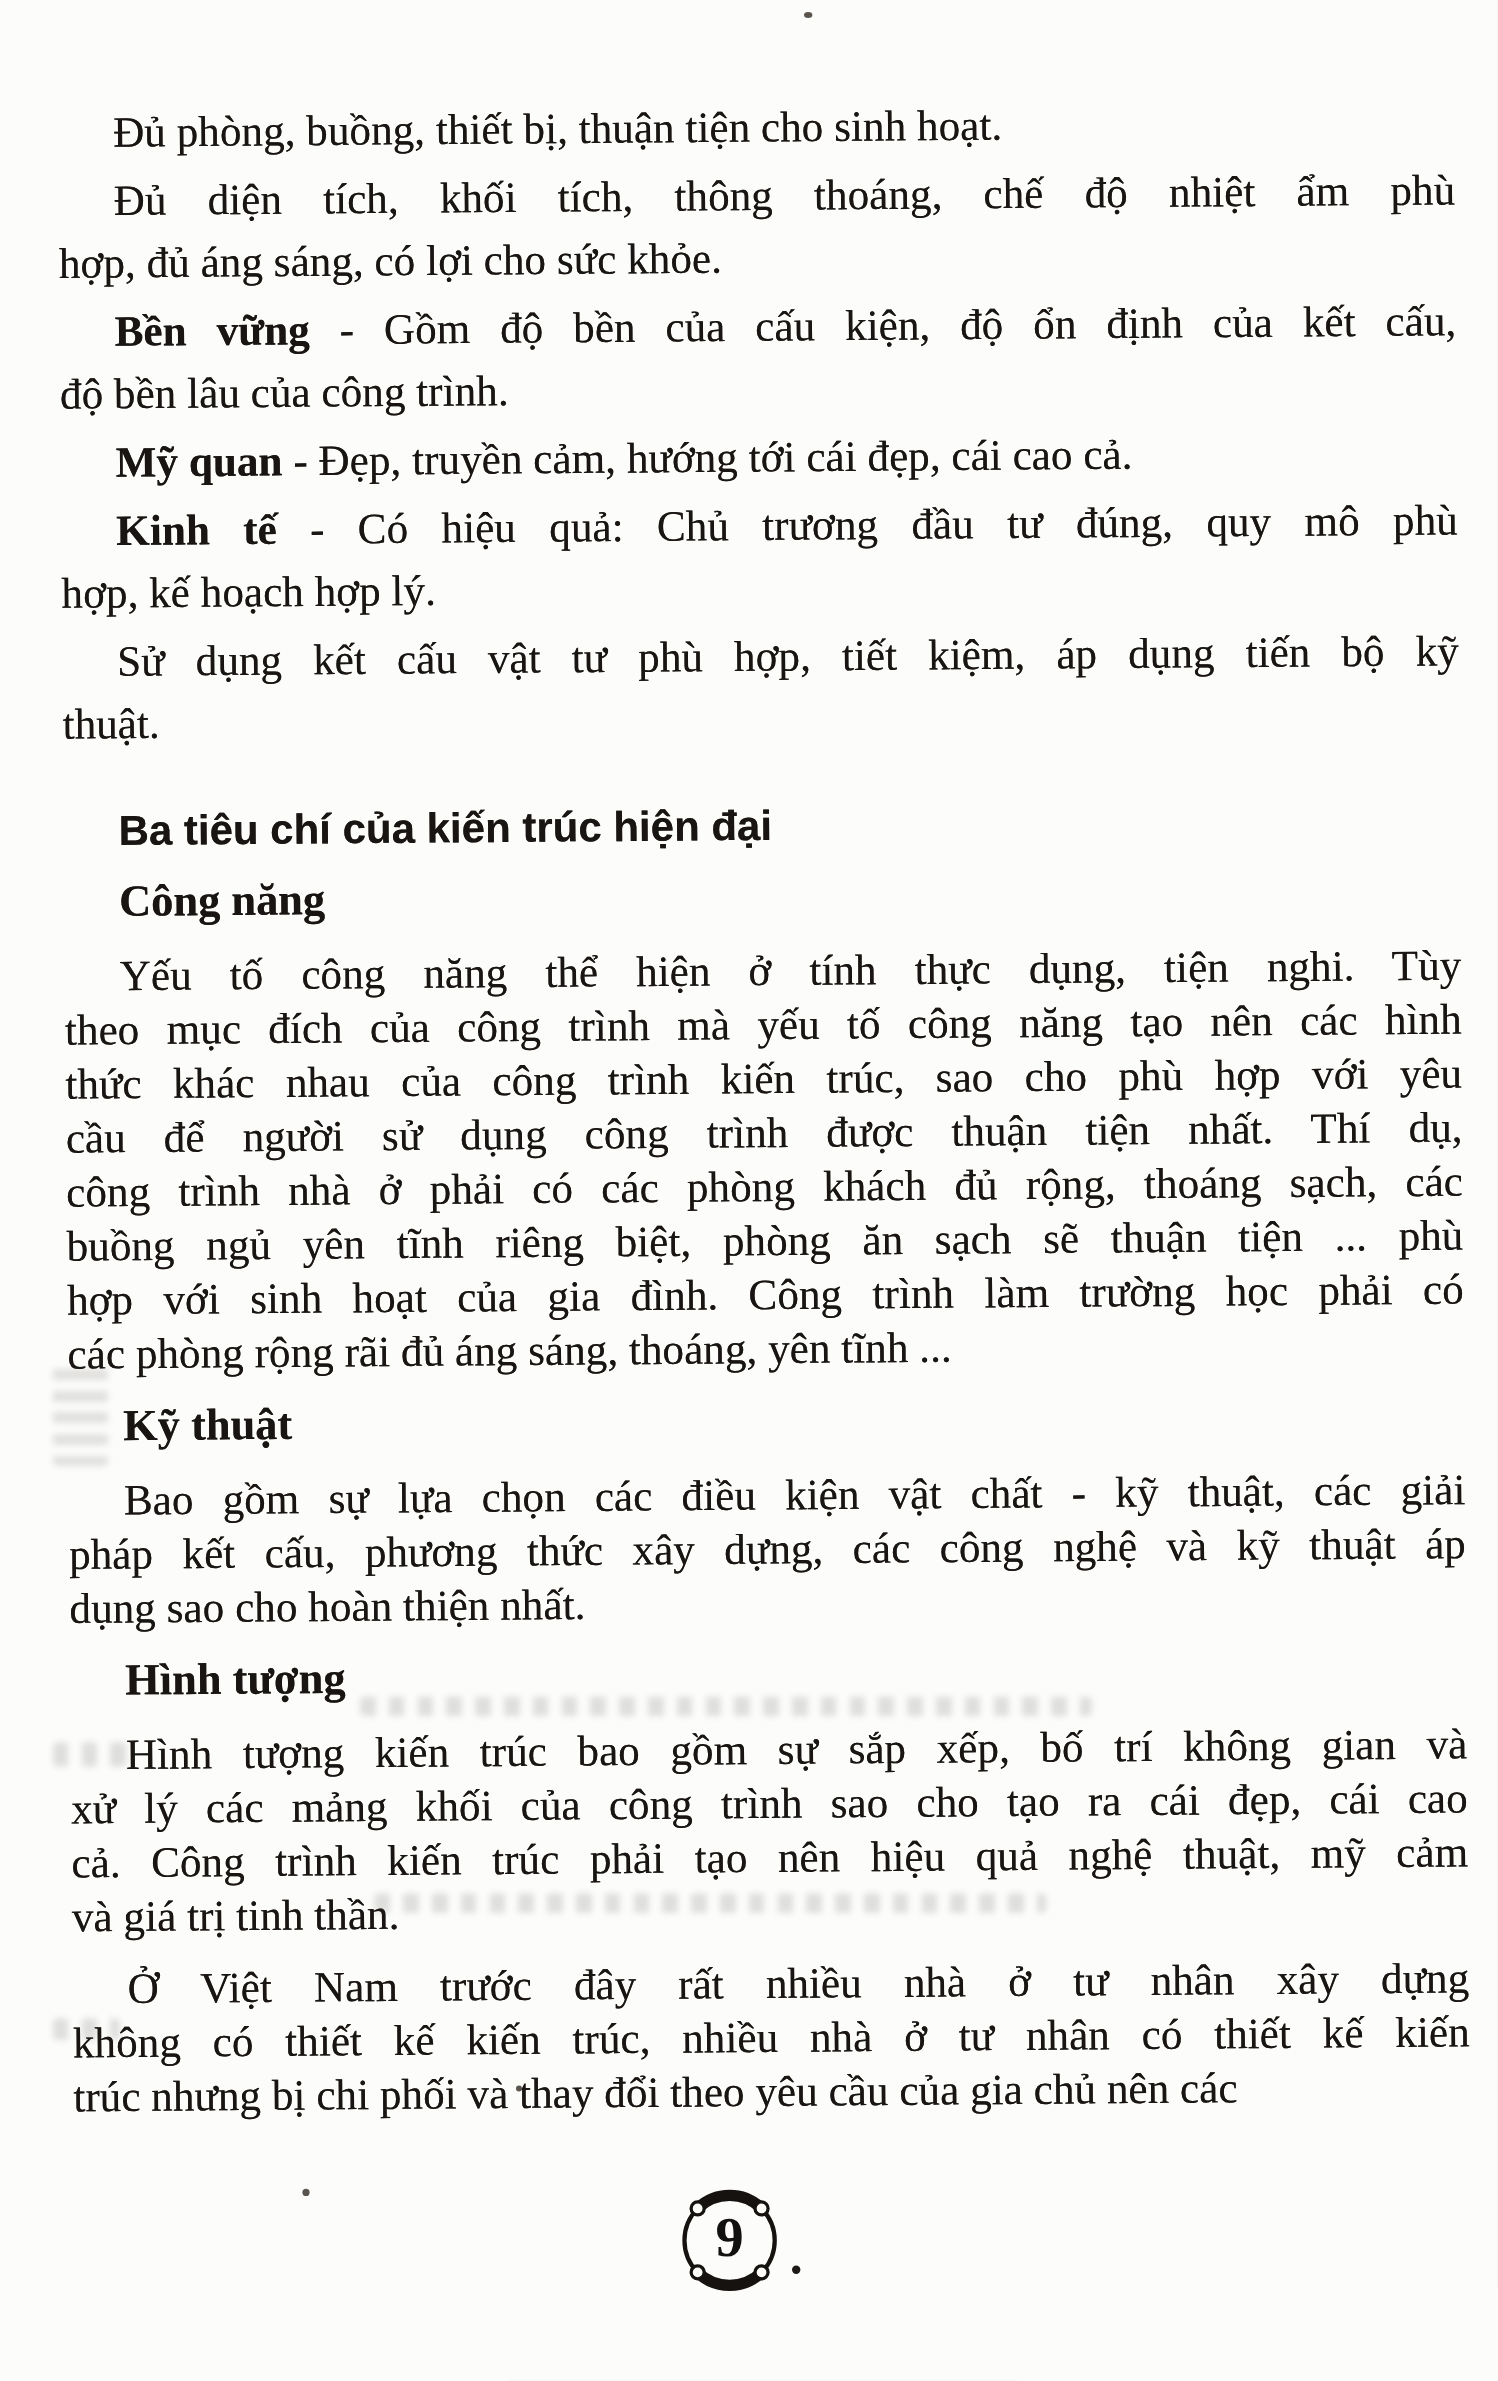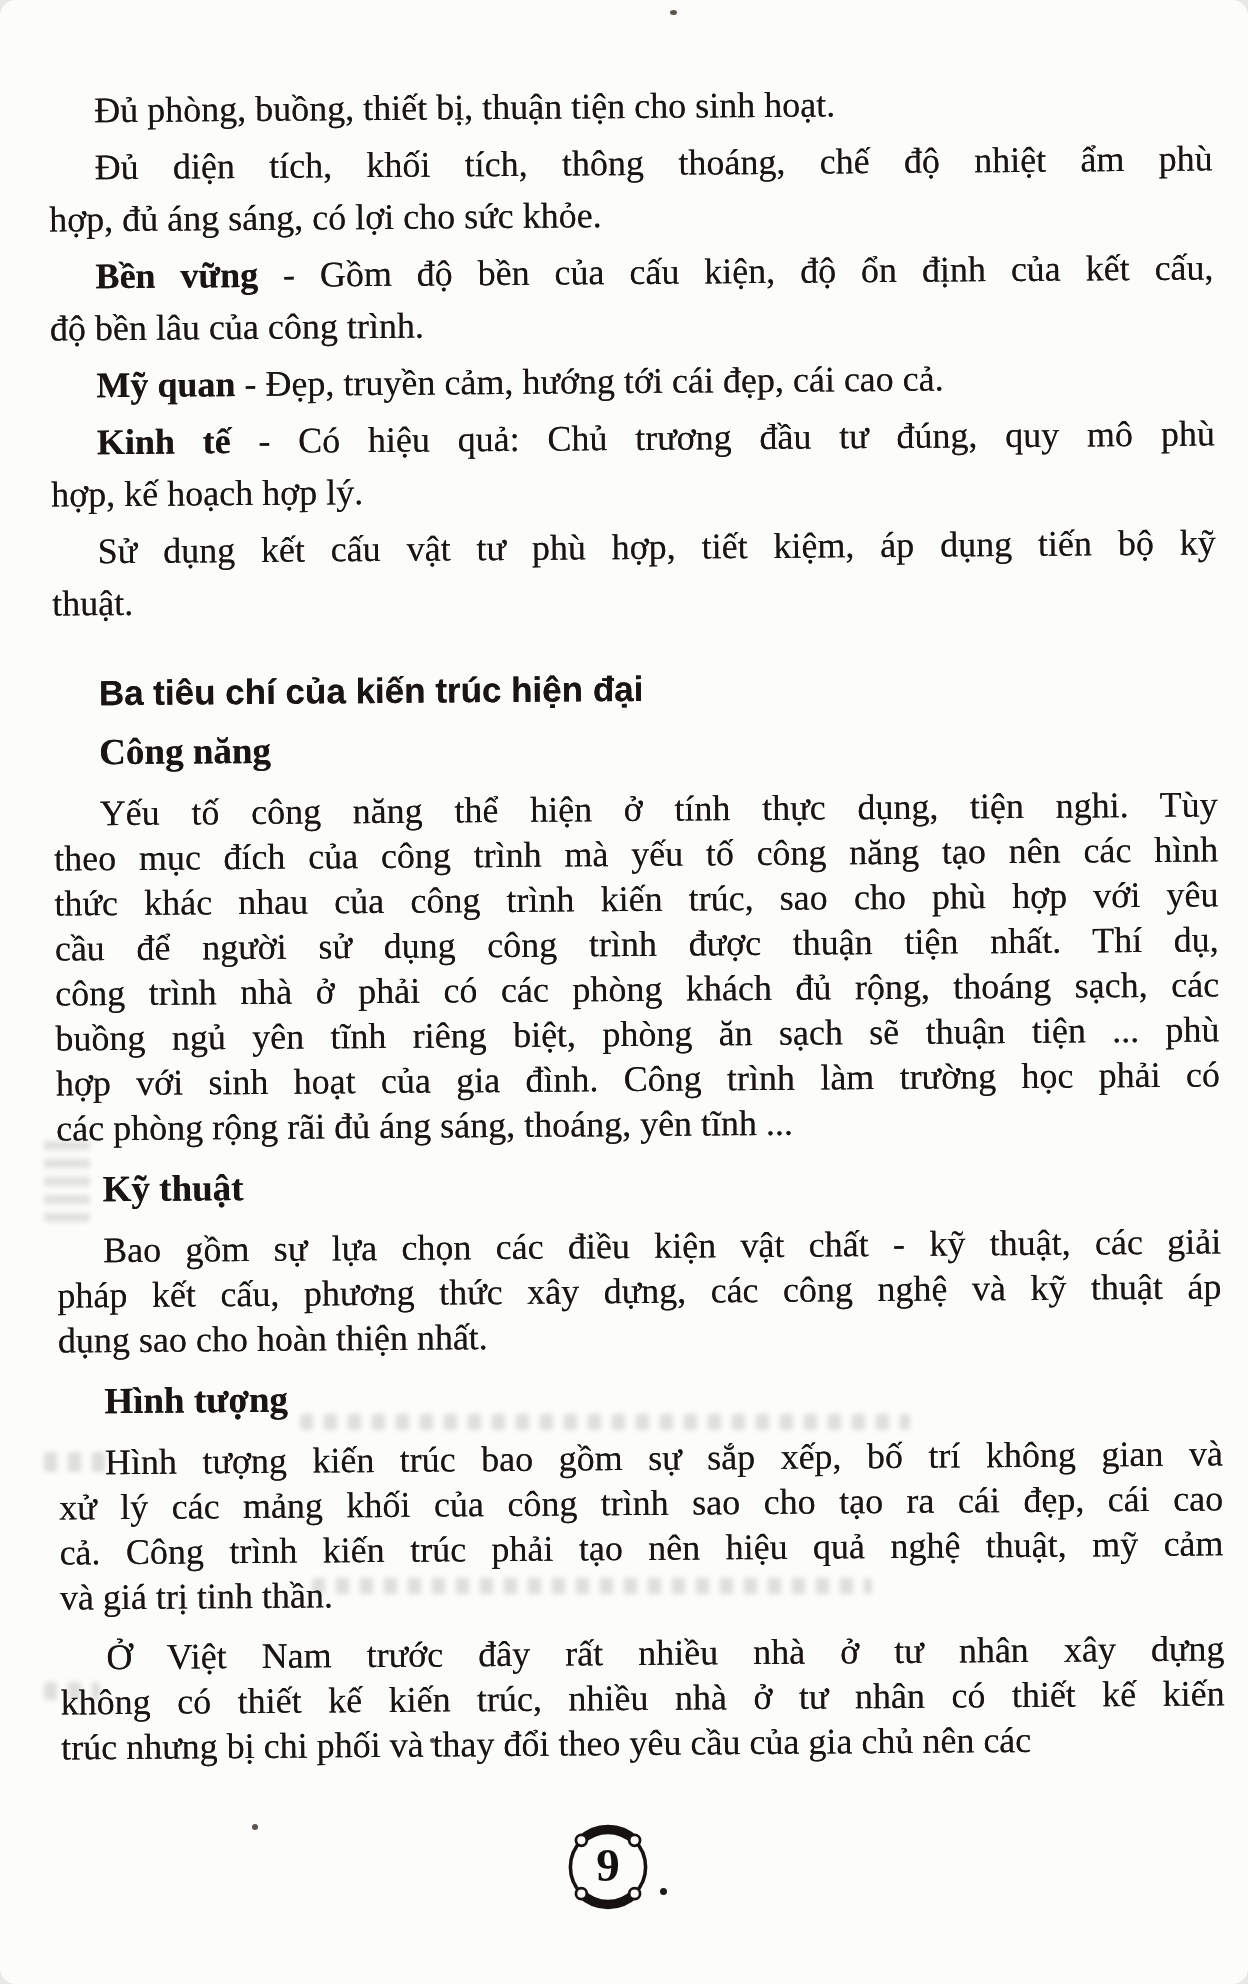--- a/index.html
+++ b/index.html
@@ -6,21 +6,20 @@
   body{
     width:1248px;height:1984px;overflow:hidden;
     background:#e8e8e6;
     font-family:"Liberation Serif","DejaVu Serif",serif;
   }
   .sheet{
     position:relative;width:1248px;height:1984px;
     background:#fcfcfa;
     color:#181512;
     overflow:hidden;
-    border-radius:16px;
   }
   
   .text-block{
     position:absolute;left:48px;top:80px;width:1164px;
     transform:rotate(-0.45deg);
     transform-origin:50% 0;
     text-shadow:0 0 .5px rgba(20,15,10,.75);
   }
   .flow{display:block;}
   .intro{font-size:36px;line-height:52px;}

